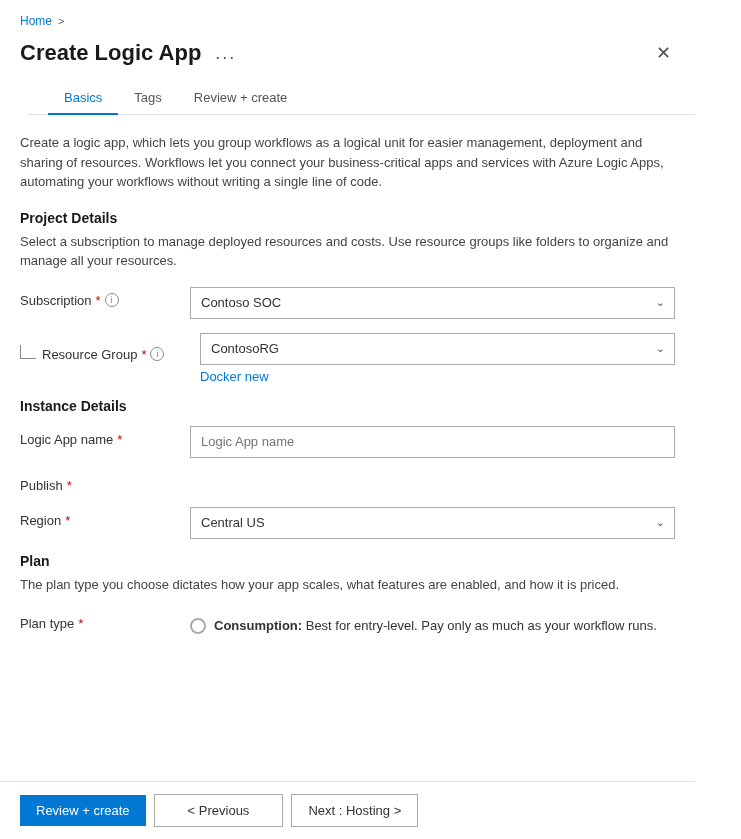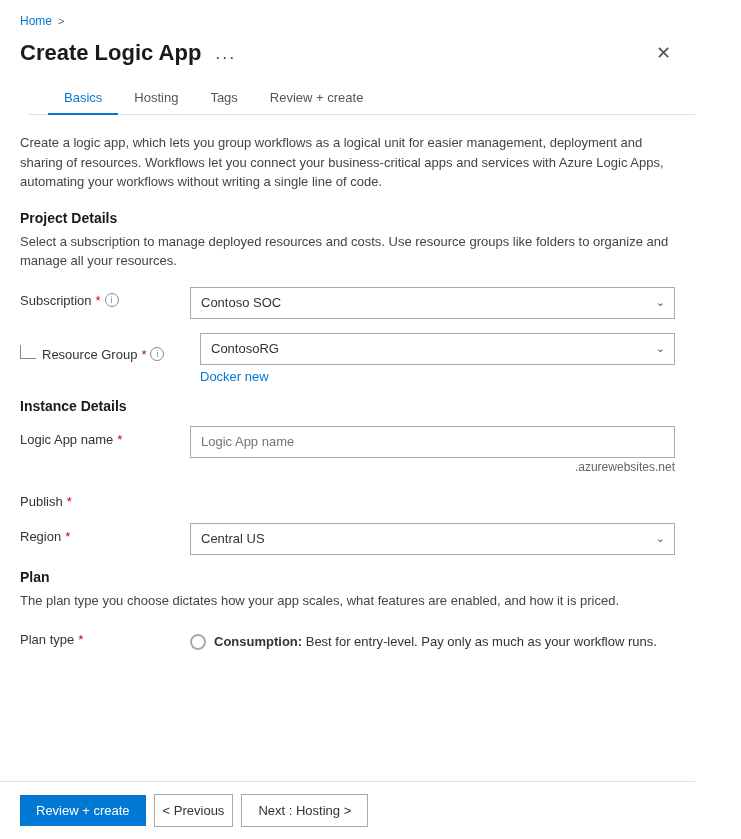--- a/index.html
+++ b/index.html
@@ -274,21 +274,21 @@
       border: none;
       padding: 8px 16px;
       font-size: 13px;
       cursor: pointer;
       font-family: inherit;
     }
     .btn-secondary {
       background: #fff;
       color: #333;
       border: 1px solid #aaa;
-      padding: 8px 8px;
+      padding: 8px 33px;
       font-size: 13px;
       cursor: pointer;
       font-family: inherit;
     }
     .btn-outline-blue {
       background: #fff;
       color: #333;
       border: 1px solid #aaa;
       padding: 8px 16px;
       font-size: 13px;
@@ -309,21 +309,20 @@
   <div class="header-row">
     <div class="header-left">
       <h1 class="page-title">Create Logic App</h1>
       <span class="ellipsis-btn">...</span>
     </div>
     <span class="close-btn">✕</span>
   </div>
 
   <div class="tabs-row">
     <div class="tab active">Basics</div>
-    <div class="tab">Hosting</div>
     <div class="tab">Tags</div>
     <div class="tab">Review + create</div>
   </div>
 
   <div class="content-area">
 
     <p class="intro-text">Create a logic app, which lets you group workflows as a logical unit for easier management, deployment and sharing of resources. Workflows let you connect your business-critical apps and services with Azure Logic Apps, automating your workflows without writing a single line of code.</p>
 
     <div class="section-title">Project Details</div>
     <p class="section-desc">Select a subscription to manage deployed resources and costs. Use resource groups like folders to organize and manage all your resources.</p>
@@ -368,21 +367,20 @@
 
     <div class="section-title" style="margin-top:10px;">Instance Details</div>
 
     <div class="form-row" style="margin-top:12px;">
       <div class="form-label">
         <span>Logic App name</span>
         <span class="required-star">*</span>
       </div>
       <div class="form-control-wrap">
         <input type="text" class="text-input" placeholder="Logic App name" style="">
-        <div class="input-suffix">.azurewebsites.net</div>
       </div>
     </div>
 
     <div class="form-row">
       <div class="form-label">
         <span>Publish</span>
         <span class="required-star">*</span>
       </div>
     </div>
 

